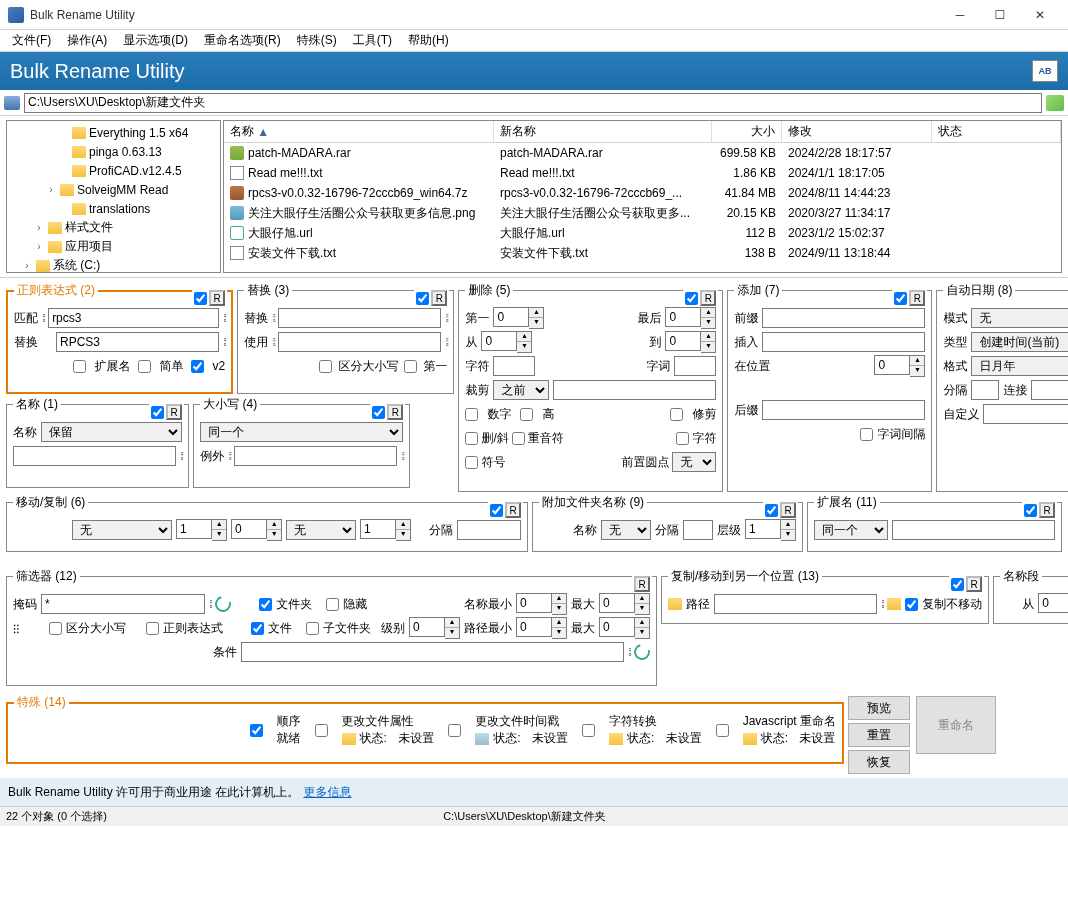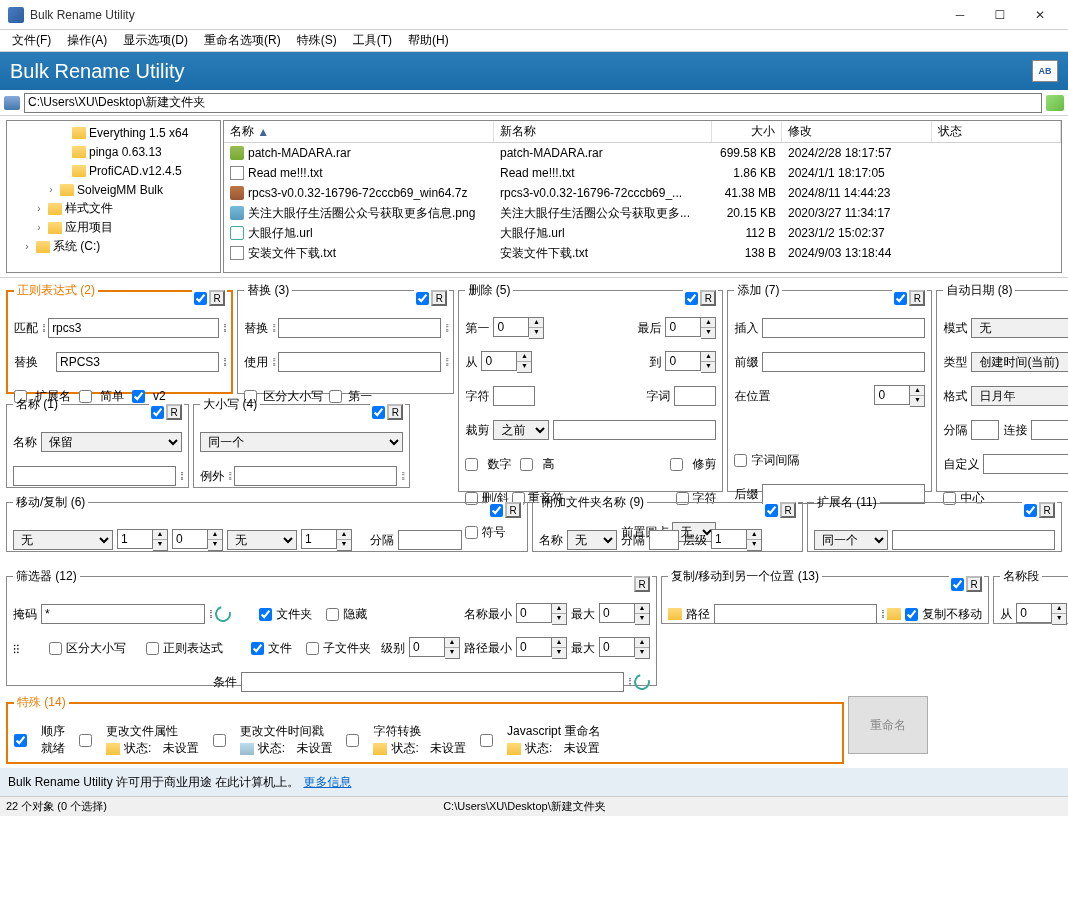--- a/index.html
+++ b/index.html
@@ -49,21 +49,21 @@
 .row { display:flex; gap:4px; }
 
 fieldset { border:1px solid #888; padding: 6px 6px 4px 6px; position:relative; font-size:12px; }
 fieldset.orange { border:2px solid #e67a00; }
 fieldset > legend { padding:0 3px; font-size:12px; }
 fieldset.orange > legend { color:#e67a00; }
 .top-right-ctrls { position:absolute; right:4px; top:-9px; background:#fff; display:flex; gap:2px; padding:0 2px; align-items:center; }
 .top-right-ctrls input[type=checkbox]{ width:13px; height:13px; }
 .r-btn { width:16px; height:16px; border:2px outset #bbb; background:#f0f0f0; font-size:10px; text-align:center; line-height:14px; cursor:pointer; }
 
-.ctrl-row { display:flex; align-items:center; gap:4px; margin:12px 0; height:22px; }
+.ctrl-row { display:flex; align-items:center; gap:4px; margin:2px 0; height:22px;justify-content:flex-end; }
 .ctrl-row label { white-space:nowrap; }
 input[type=text], input.num, select { height:20px; border:1px solid #7a7a7a; font-size:12px; padding:0 3px; background:#fff; }
 input.num { width:36px; text-align:left; }
 select { background:#f0f0f0; }
 input[type=checkbox] { width:13px; height:13px; }
 .grip { color:#888; letter-spacing:-2px; font-size:11px; }
 .spin-wrap { display:flex; }
 .spin-wrap .spins { display:flex; flex-direction:column; border:1px solid #7a7a7a; border-left:0; }
 .spin-wrap .spins div { width:14px; height:10px; background:#f0f0f0; font-size:7px; text-align:center; line-height:8px; cursor:pointer; border-bottom:1px solid #aaa;}
 .spin-wrap .spins div:last-child{border-bottom:0;}
@@ -125,21 +125,26 @@
           <span>pinga 0.63.13</span>
         </div>
         <div class="tree-row" style="padding-left: 50px;">
           <span class="tree-expander"></span>
           <div class="tree-icon"></div>
           <span>ProfiCAD.v12.4.5</span>
         </div>
         <div class="tree-row" style="padding-left: 38px;">
           <span class="tree-expander">›</span>
           <div class="tree-icon"></div>
-          <span>SolveigMM Bulk</span>
+          <span>SolveigMM Read</span>
+        </div>
+        <div class="tree-row" style="padding-left: 50px;">
+          <span class="tree-expander"></span>
+          <div class="tree-icon"></div>
+          <span>translations</span>
         </div>
         <div class="tree-row" style="padding-left: 26px;">
           <span class="tree-expander">›</span>
           <div class="tree-icon"></div>
           <span>样式文件</span>
         </div>
         <div class="tree-row" style="padding-left: 26px;">
           <span class="tree-expander">›</span>
           <div class="tree-icon"></div>
           <span>应用项目</span>
@@ -171,21 +176,21 @@
         <div class="fl-row">
           <div class="col" style="width:270px;display:flex;align-items:center"><span class="fi fi-txt"></span>Read me!!!.txt</div>
           <div class="col" style="width:218px">Read me!!!.txt</div>
           <div class="col" style="width:70px;text-align:right">1.86 KB</div>
           <div class="col" style="width:150px">2024/1/1 18:17:05</div>
           <div class="col" style="flex:1"></div>
         </div>
         <div class="fl-row">
           <div class="col" style="width:270px;display:flex;align-items:center"><span class="fi fi-7z"></span>rpcs3-v0.0.32-16796-72cccb69_win64.7z</div>
           <div class="col" style="width:218px">rpcs3-v0.0.32-16796-72cccb69_...</div>
-          <div class="col" style="width:70px;text-align:right">41.38 MB</div>
+          <div class="col" style="width:70px;text-align:right">41.84 MB</div>
           <div class="col" style="width:150px">2024/8/11 14:44:23</div>
           <div class="col" style="flex:1"></div>
         </div>
         <div class="fl-row">
           <div class="col" style="width:270px;display:flex;align-items:center"><span class="fi fi-png"></span>关注大眼仔生活圈公众号获取更多信息.png</div>
           <div class="col" style="width:218px">关注大眼仔生活圈公众号获取更多...</div>
           <div class="col" style="width:70px;text-align:right">20.15 KB</div>
           <div class="col" style="width:150px">2020/3/27 11:34:17</div>
           <div class="col" style="flex:1"></div>
         </div>
@@ -193,21 +198,21 @@
           <div class="col" style="width:270px;display:flex;align-items:center"><span class="fi fi-url"></span>大眼仔旭.url</div>
           <div class="col" style="width:218px">大眼仔旭.url</div>
           <div class="col" style="width:70px;text-align:right">112 B</div>
           <div class="col" style="width:150px">2023/1/2 15:02:37</div>
           <div class="col" style="flex:1"></div>
         </div>
         <div class="fl-row">
           <div class="col" style="width:270px;display:flex;align-items:center"><span class="fi fi-txt"></span>安装文件下载.txt</div>
           <div class="col" style="width:218px">安装文件下载.txt</div>
           <div class="col" style="width:70px;text-align:right">138 B</div>
-          <div class="col" style="width:150px">2024/9/03 13:18:44</div>
+          <div class="col" style="width:150px">2024/9/11 13:18:44</div>
           <div class="col" style="flex:1"></div>
         </div>
       </div>
   </div>
 </div>
 
 <div class="main-area">
 
   <div class="row">
 
@@ -342,45 +347,45 @@
         </div>
     </fieldset>
 
     <fieldset style="width:130px;height:210px">
       <legend>添加 (7)</legend>
       <div class="top-right-ctrls">
           <input type="checkbox" checked="" style="">
           <div class="r-btn">R</div>
         </div>
       <div class="ctrl-row">
+          <label>前缀</label>
+          <input type="text" style="flex: 1 1 0%;">
+        </div>
+      <div class="ctrl-row">
           <label>插入</label>
-          <input type="text" style="flex: 1 1 0%;">
-        </div>
-      <div class="ctrl-row">
-          <label>前缀</label>
           <input type="text" style="flex: 1 1 0%;">
         </div>
       <div class="ctrl-row">
           <label>在位置</label>
           <div class="spin-wrap" style="margin-left:auto">
             <input class="num" value="0" style="">
             <div class="spins">
               <div>▲</div>
               <div>▼</div>
             </div>
           </div>
         </div>
       <div class="ctrl-row" style="height:18px"></div>
       <div class="ctrl-row">
+          <label>后缀</label>
+          <input type="text" style="flex: 1 1 0%;">
+        </div>
+      <div class="ctrl-row">
           <input type="checkbox" style="">
           <label>字词间隔</label>
-        </div>
-      <div class="ctrl-row">
-          <label>后缀</label>
-          <input type="text" style="flex: 1 1 0%;">
         </div>
     </fieldset>
 
     <fieldset style="width:152px;height:210px">
       <legend>自动日期 (8)</legend>
 
       <div class="ctrl-row">
           <label>模式</label>
           <select style="flex:1"><option>无</option></select>
         </div>
@@ -669,20 +674,25 @@
             <div style="display:flex;gap:4px;align-items:center"><div class="fold-ic"></div><span>状态:</span>&nbsp;<span>未设置</span></div>
           </div>
         <input type="checkbox" style="">
         <div>
             <div>Javascript 重命名</div>
             <div style="display:flex;gap:4px;align-items:center"><div class="fold-ic"></div><span>状态:</span>&nbsp;<span>未设置</span></div>
           </div>
       </div>
     </fieldset>
     <div style="display:flex;gap:6px;align-items:flex-start;padding-top:2px">
+      <div style="display:flex;flex-direction:column;gap:3px">
+        <div class="btn">预览</div>
+        <div class="btn">重置</div>
+        <div class="btn">恢复</div>
+      </div>
       <div class="btn-big">重命名</div>
     </div>
   </div>
 </div>
 
 <div class="footer1">
   <span>Bulk Rename Utility 许可用于商业用途 在此计算机上。</span>
   <a>更多信息</a>
 </div>
 <div class="footer2">

